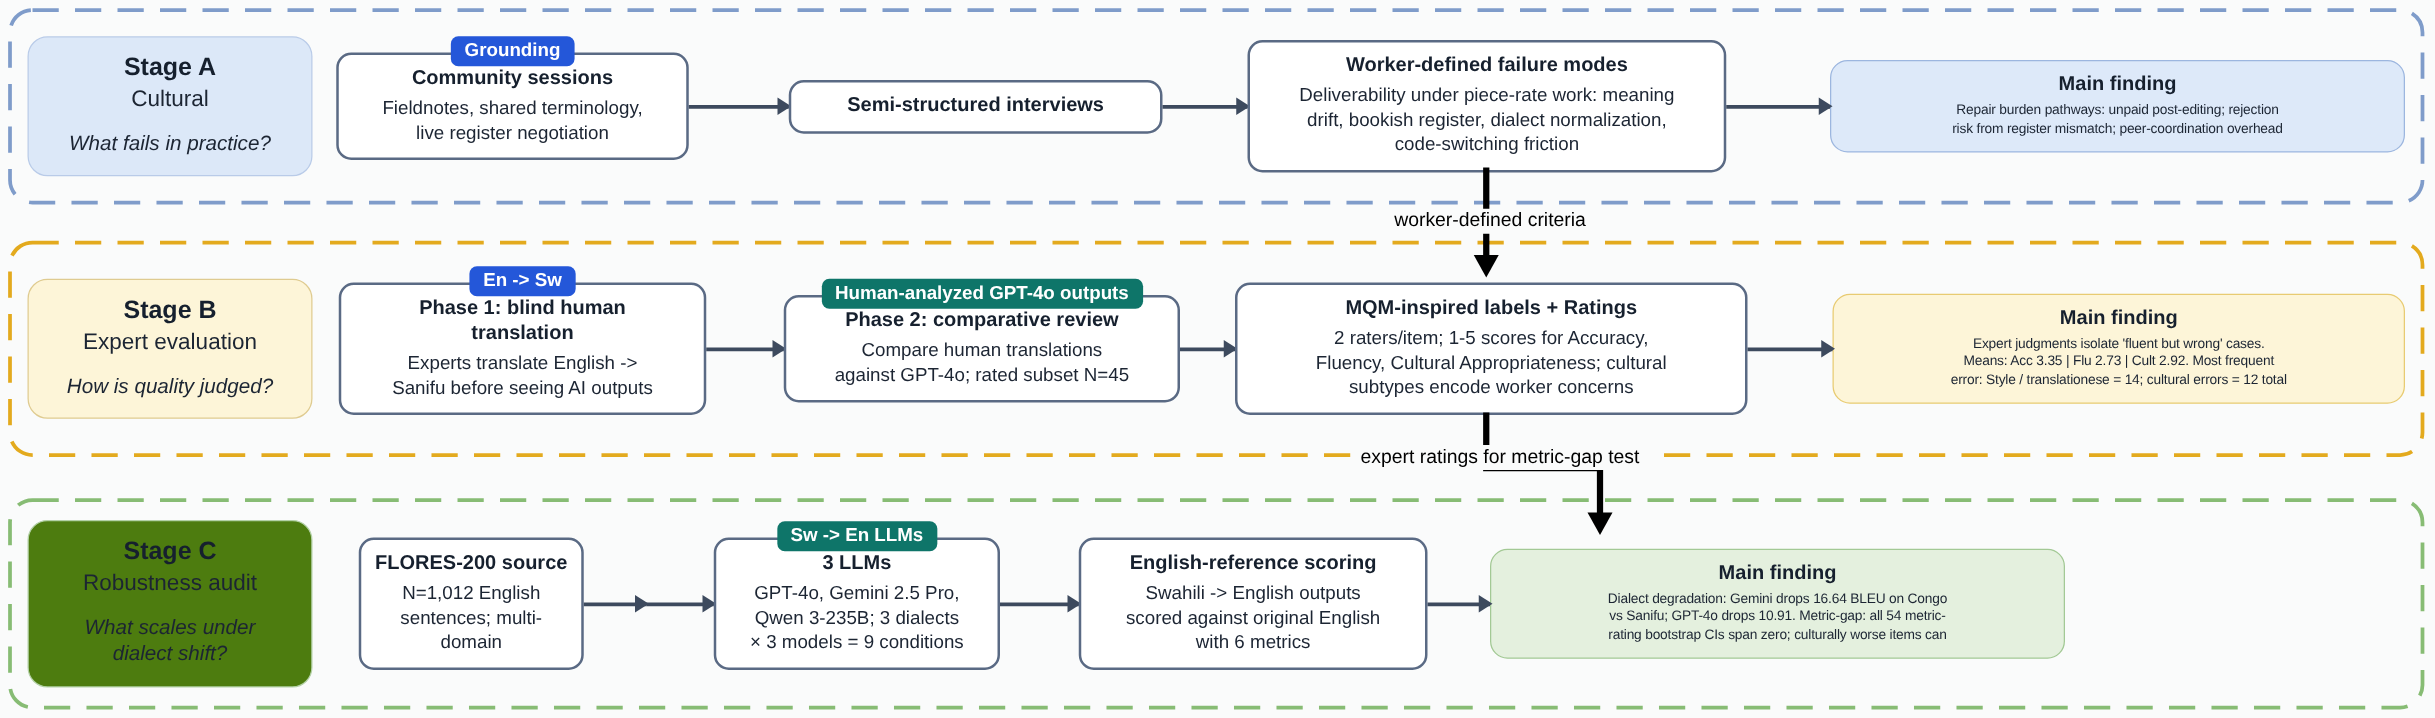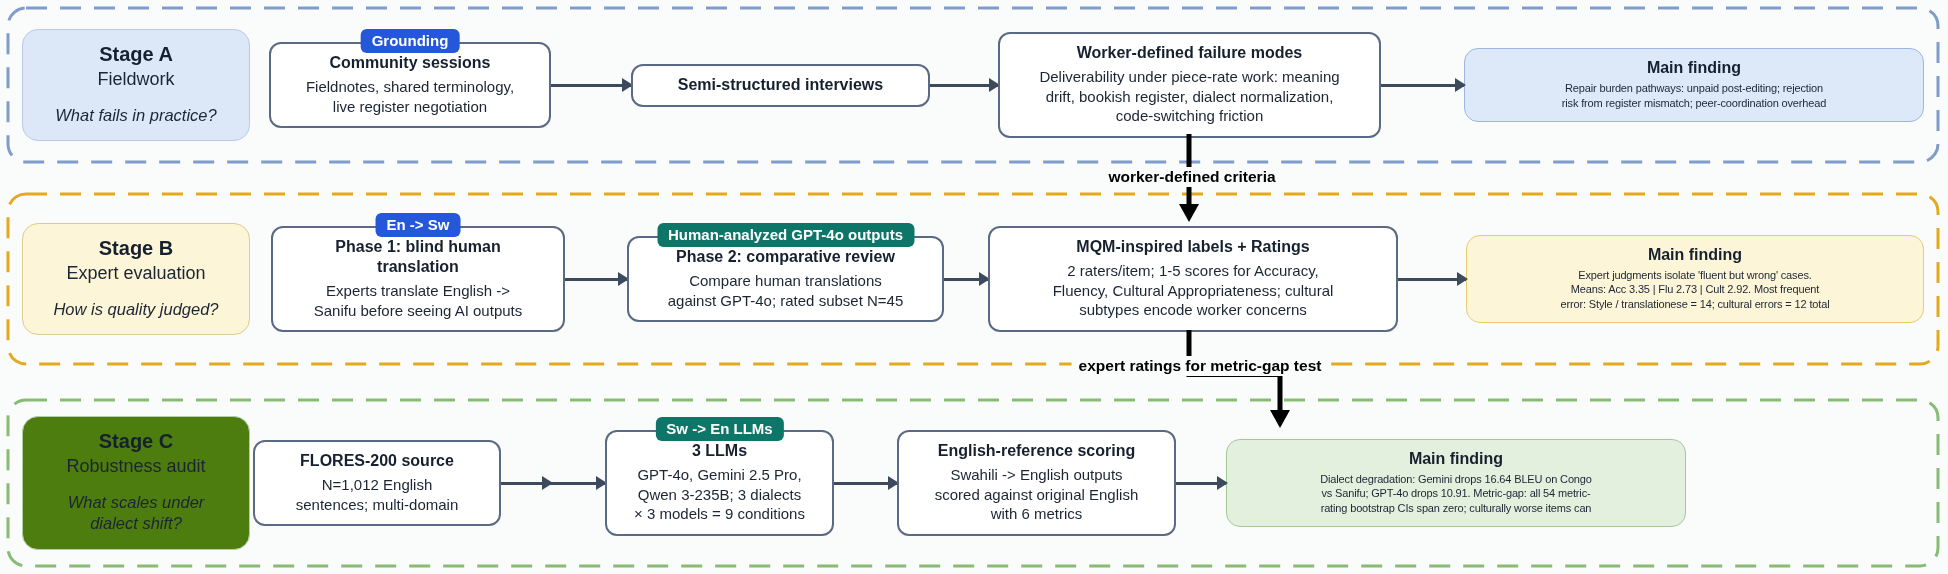--- a/index.html
+++ b/index.html
@@ -71,36 +71,36 @@
   .f-a{background:#dde9f9;border:1.5px solid #9cb6df;}
   .f-b{background:#fdf5d8;border:1.5px solid #e8cb72;}
   .f-c{background:#e4f0de;border:1.5px solid #a3c995;}
   .finding .title{font-size:16px;font-weight:bold;color:#16202e;}
   .finding .body{font-size:11px;line-height:1.32;margin-top:4px;white-space:pre-line;letter-spacing:-0.15px;}
 
   .overlay{position:absolute;left:0;top:0;width:1948px;height:574px;pointer-events:none;}
   .conn-label{
     position:absolute;transform:translate(-50%,-50%);
     background:#fafbfb;color:#000;
-    font-size:15.5px;font-weight:bold;white-space:nowrap;
+    font-size:15.5px;font-weight:normal;white-space:nowrap;
     padding:1px 7px;
   }
 </style>
 </head>
 <body>
 
 <div class="canvas">
 
   <div class="row row-a">
     <svg class="frame" viewBox="0 0 1934 158" preserveAspectRatio="none">
       <rect x="2" y="2" width="1930" height="154" rx="18" fill="none" stroke="#7f9cca" stroke-width="3" stroke-dasharray="21 13"></rect>
     </svg>
     <div class="stagebox sb-a">
       <div class="s-title">Stage A</div>
-      <div class="s-sub">Fieldwork</div>
+      <div class="s-sub">Cultural</div>
       <div class="s-q">What fails in practice?</div>
     </div>
     <div class="flowbox" style="width:282px;margin-left:19px">
       <span class="badge blue">Grounding</span>
       <div class="title">Community sessions</div>
       <div class="body">Fieldnotes, shared terminology,
 live register negotiation</div>
     </div>
     <div class="harrow" style="width:80px"></div>
     <div class="flowbox" style="width:299px">
@@ -163,21 +163,21 @@
   <div class="row row-c">
     <svg class="frame" viewBox="0 0 1934 170" preserveAspectRatio="none">
       <rect x="2" y="2" width="1930" height="166" rx="18" fill="none" stroke="#87bc74" stroke-width="3" stroke-dasharray="21 13"></rect>
     </svg>
     <div class="stagebox sb-c">
       <div class="s-title">Stage C</div>
       <div class="s-sub">Robustness audit</div>
       <div class="s-q">What scales under
 dialect shift?</div>
     </div>
-    <div class="flowbox" style="width:248px;margin-left:3px">
+    <div class="flowbox" style="width:180px;margin-left:37px">
       <div class="title">FLORES-200 source</div>
       <div class="body">N=1,012 English
 sentences; multi-domain</div>
     </div>
     <div class="harrow" style="width:50px"></div>
     <div class="harrow" style="width:54px"></div>
     <div class="flowbox" style="width:229px">
       <span class="badge teal">Sw -&gt; En LLMs</span>
       <div class="title">3 LLMs</div>
       <div class="body">GPT-4o, Gemini 2.5 Pro,

